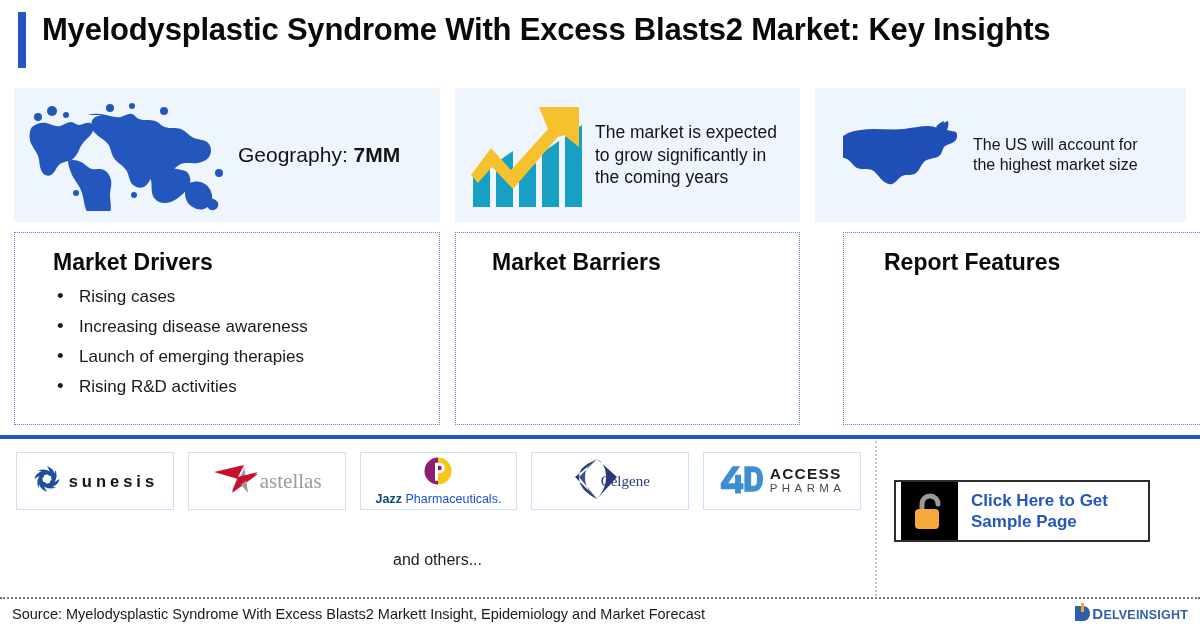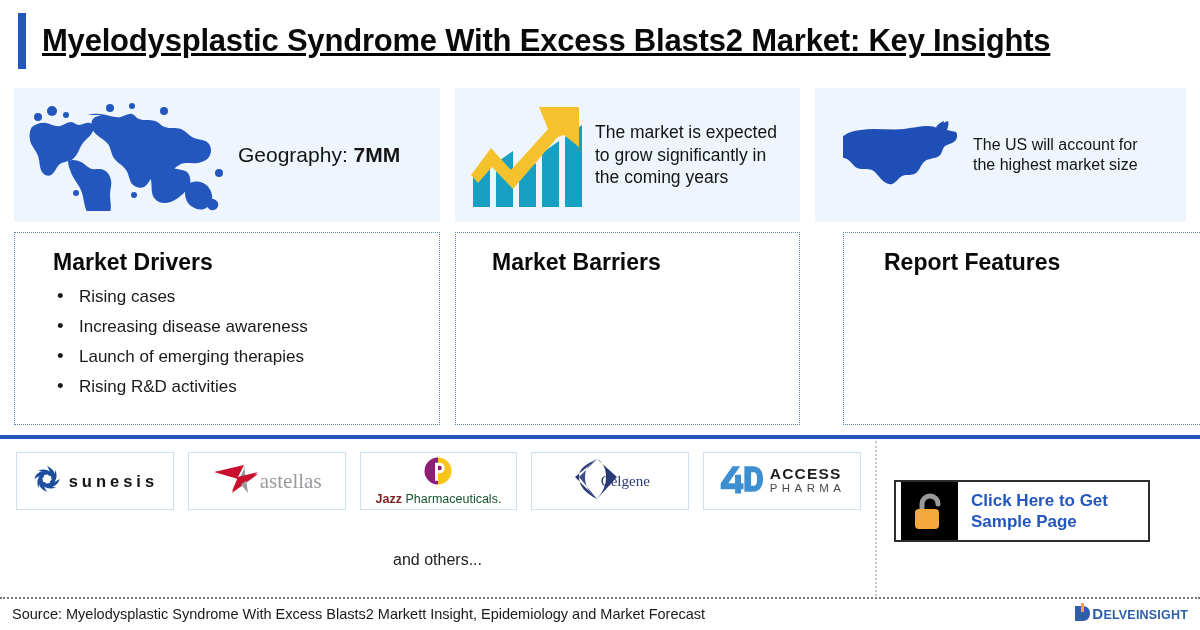--- a/index.html
+++ b/index.html
@@ -7,21 +7,21 @@
     width: 1200px; height: 630px;
     background: #ffffff;
     font-family: "Liberation Sans", sans-serif;
     overflow: hidden;
   }
   .page { position: relative; width: 1200px; height: 630px; background:#fff; }
 
   
   .title-row {
     position: absolute; left: 18px; top: 12px;
-    display: flex; align-items: center; height: 58px; text-decoration: underline;
+    display: flex; align-items: flex-start; height: 58px;
   }
   .title-bar { width: 8px; height: 56px; background: #2457bd; flex: none; }
   .title-text {
     margin-left: 16px;
     font-size: 31px; font-weight: bold; color: #0a0a0a;
     letter-spacing: -0.2px; white-space: nowrap;
   }
 
   
   .panels { position: absolute; left: 14px; top: 88px; width: 1172px; height: 134px; }
@@ -85,22 +85,22 @@
   }
   .logo-inner { display: flex; align-items: center; justify-content: center; }
 
   .sunesis-word {
     font-size: 16.5px; font-weight: bold; letter-spacing: 4px;
     color: #141414; margin-left: 7px;
   }
   .astellas-word { font-size: 21px; color: #9a9a9f; margin-left: -6px; font-family: "Liberation Serif", serif; }
   .jazz-wrap { display: flex; flex-direction: column; align-items: center; }
   .jazz-word { font-size: 12.5px; color: #93217a; margin-top: 2px; }
-  .jazz-word b { color: #7f1d1d; font-weight: bold; }
-  .jazz-word span.grey { color: #14532d; }
+  .jazz-word b { color: #0c4a6e; font-weight: bold; }
+  .jazz-word span.grey { color: #1d4ed8; }
   .celgene-word {
     font-size: 15px; color: #2a3a77; font-family: "Liberation Serif", serif;
     margin-left: -18px; position: relative; z-index: 2;
   }
   .access-wrap { display: flex; flex-direction: column; align-items: flex-start; margin-left: 7px; }
   .access-top { font-size: 15.5px; font-weight: bold; letter-spacing: 1.2px; color: #1d1d1d; line-height: 1.05; }
   .access-bot { font-size: 11.5px; letter-spacing: 4.4px; color: #4a4a4a; line-height: 1.2; }
 
   .and-others {
     position: absolute; left: 0; top: 551px; width: 875px;

